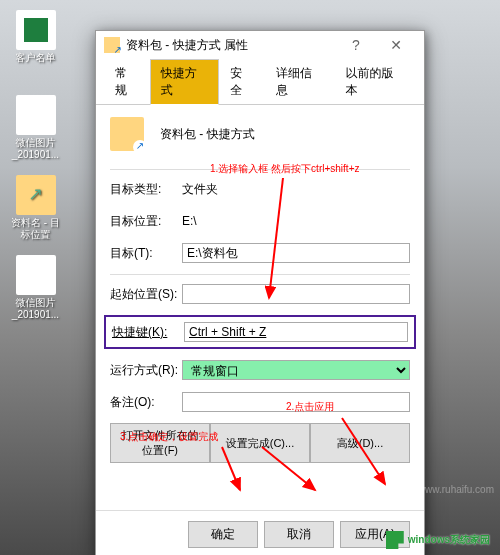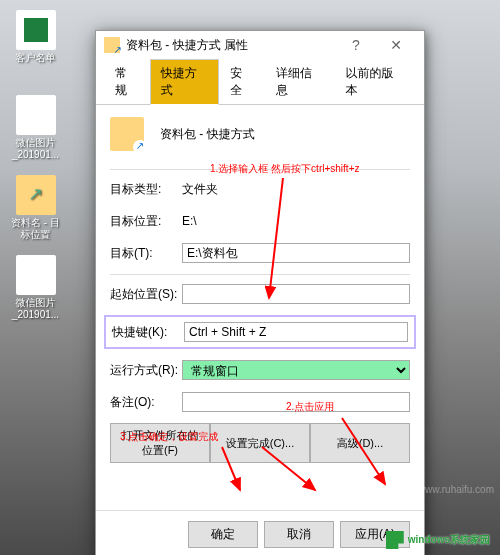--- a/index.html
+++ b/index.html
@@ -166,24 +166,25 @@
       border: 1px solid #aaa;
       padding: 2px 4px;
       font-size: 12px;
       height: 20px;
       font-family: inherit;
     }
     .form-row select {
       background: #86efac;
     }
     .highlight-wrap {
-      border: 2px solid #c4b5fd;
+      border: 2px solid #4c1d95;
       padding: 4px;
       margin-left: -6px;
       margin-right: -6px;
+      text-decoration: underline;
     }
     .highlight-wrap .form-row { margin-bottom: 0; padding: 0 2px; }
     
     .btn-row {
       display: flex;
       margin: 10px 0;
       justify-content: flex-start;
     }
     .btn-row button {
       flex: 1;

